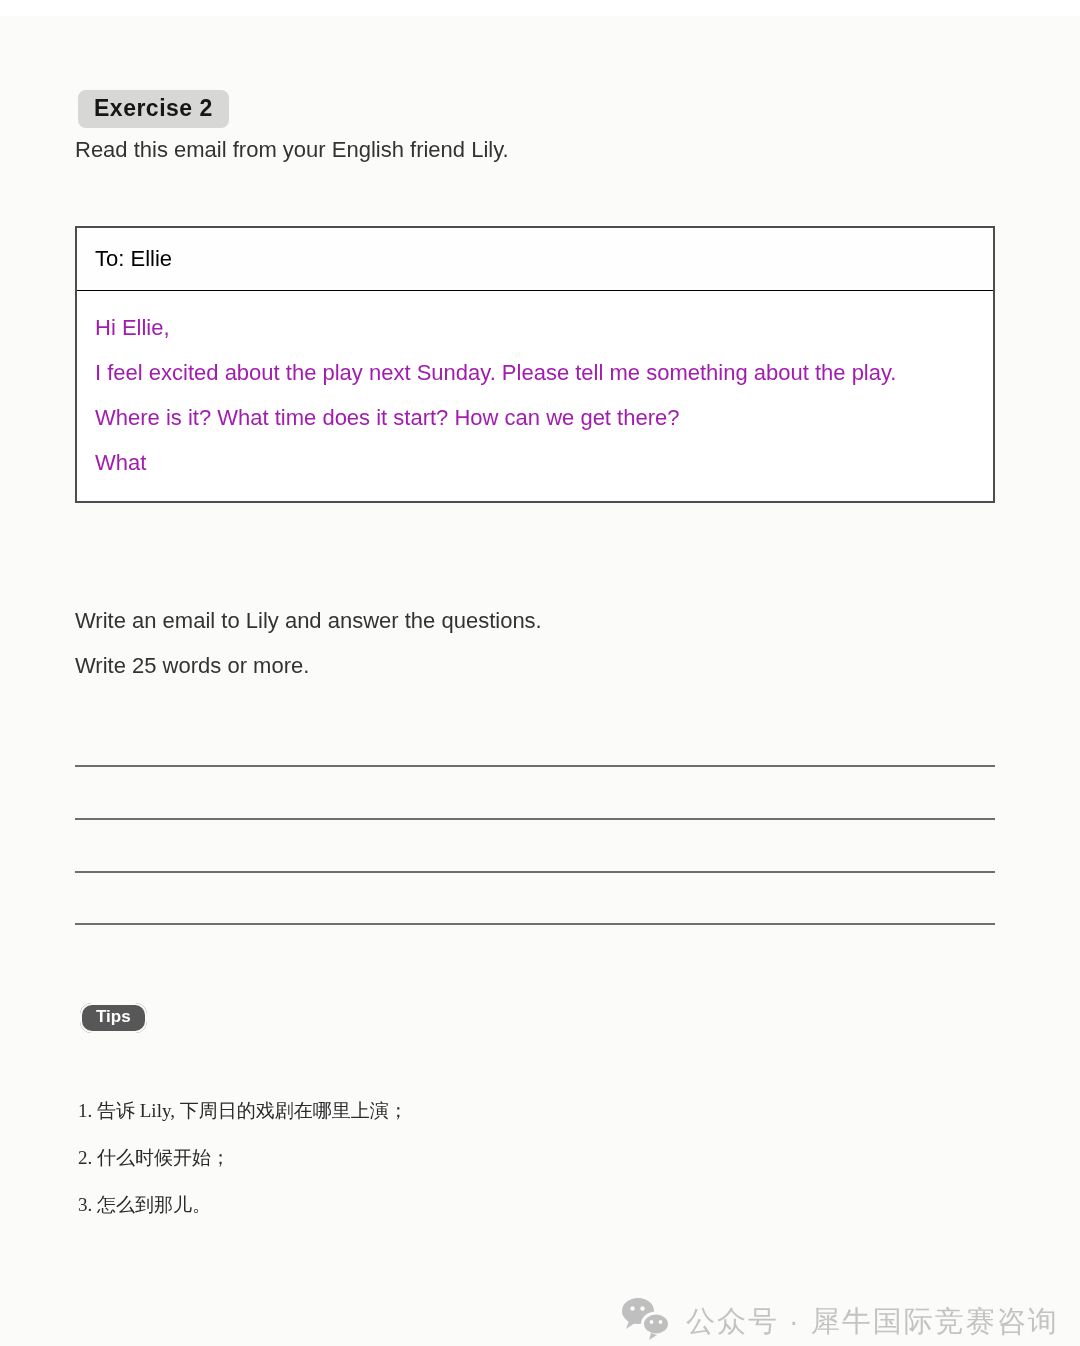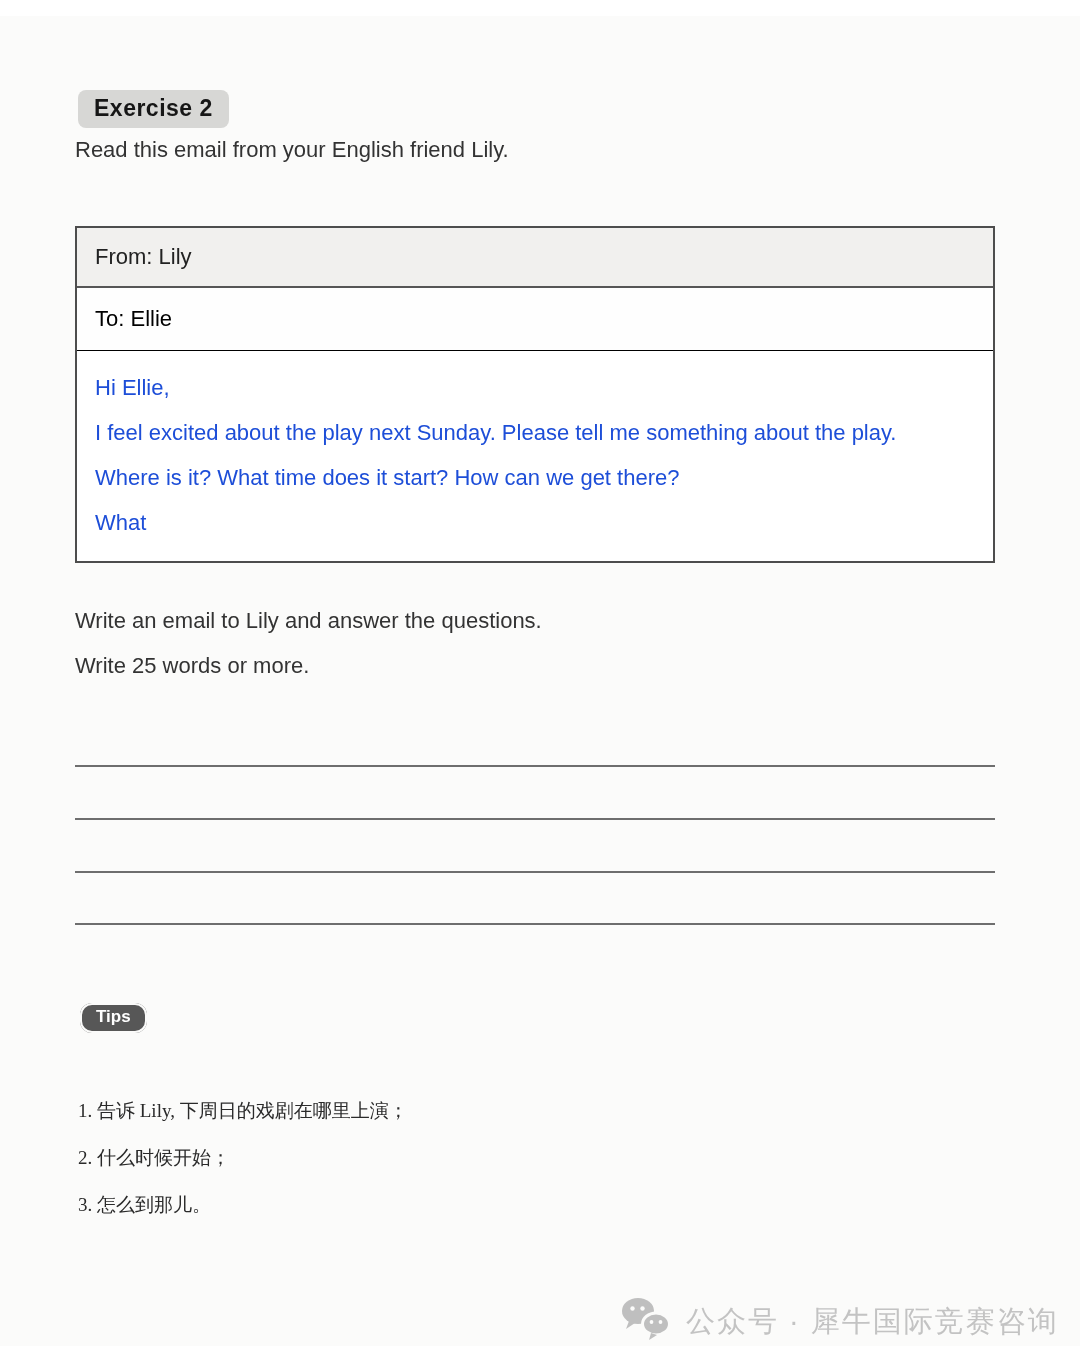--- a/index.html
+++ b/index.html
@@ -65,21 +65,21 @@
     height: 62px;
     display: flex;
     align-items: center;
     padding-left: 18px;
     font-size: 22px;
     color: #000000;
   }
   .email-body {
     padding: 14px 23px 16px 18px;
     font-size: 22px;
-    color: #1d4ed8;
+    color: #a21caf;
   }
   .email-body .body-line {
     line-height: 45px;
     white-space: nowrap;
   }
 
   
   .instruction-1 {
     position: absolute;
     left: 75px;
@@ -160,21 +160,20 @@
 </head>
 <body>
 
 <div class="page">
 
   <div class="exercise-badge">Exercise 2</div>
 
   <div class="intro-text">Read this email from your English friend Lily.</div>
 
   <div class="email-box">
-    <div class="email-from-row">From: Lily</div>
     <div class="email-to-row">To: Ellie</div>
     <div class="email-body">
       <div class="body-line">Hi Ellie,</div>
       <div class="body-line">I feel excited about the play next Sunday. Please tell me something about the play.</div>
       <div class="body-line">Where is it? What time does it start? How can we get there?</div>
       <div class="body-line">What</div>
     </div>
   </div>
 
   <div class="instruction-1">Write an email to Lily and answer the questions.</div>

